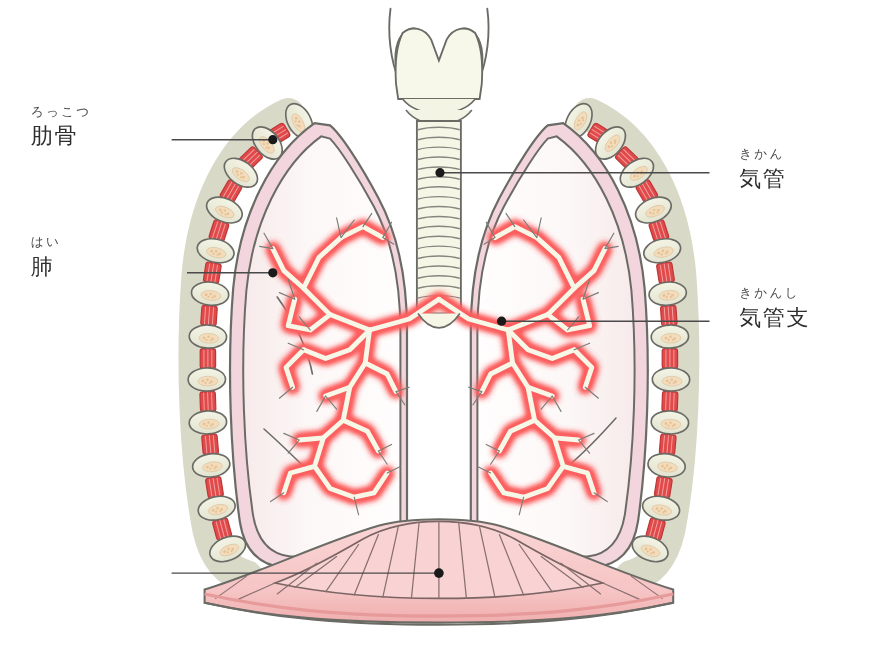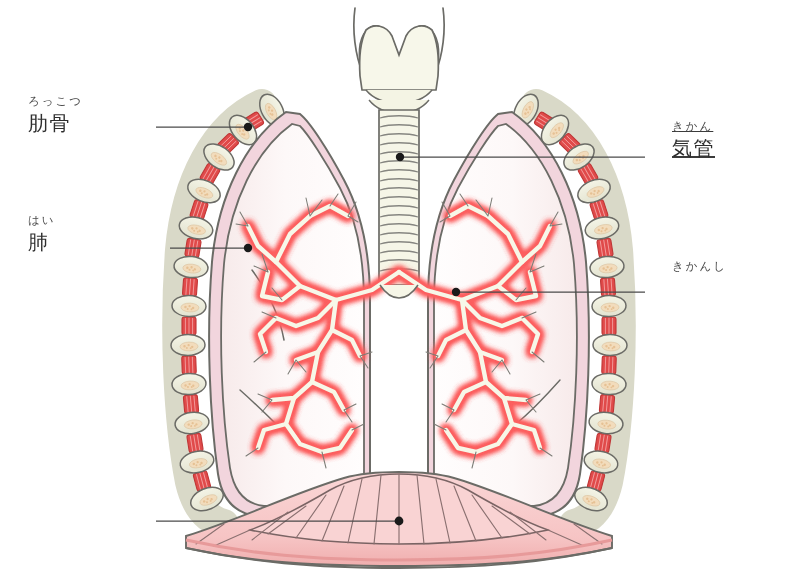--- a/index.html
+++ b/index.html
@@ -386,22 +386,23 @@
     <span class="furigana">ろっこつ</span>
     <span class="kanji">肋骨</span>
   </div>
 
   <div class="label left-side" style="left:28px; top:215px; width:128px;">
     <span class="furigana">はい</span>
     <span class="kanji">肺</span>
   </div>
 
 
-  <div class="label right-side" style="left:672px; top:121px;text-decoration:underline;">
+  <div class="label right-side" style="left:672px; top:135px;">
     <span class="furigana">きかん</span>
     <span class="kanji">気管</span>
   </div>
 
   <div class="label right-side" style="left:672px; top:261px;">
     <span class="furigana">きかんし</span>
+    <span class="kanji">気管支</span>
   </div>
 
 </div>
 
 </body></html>

